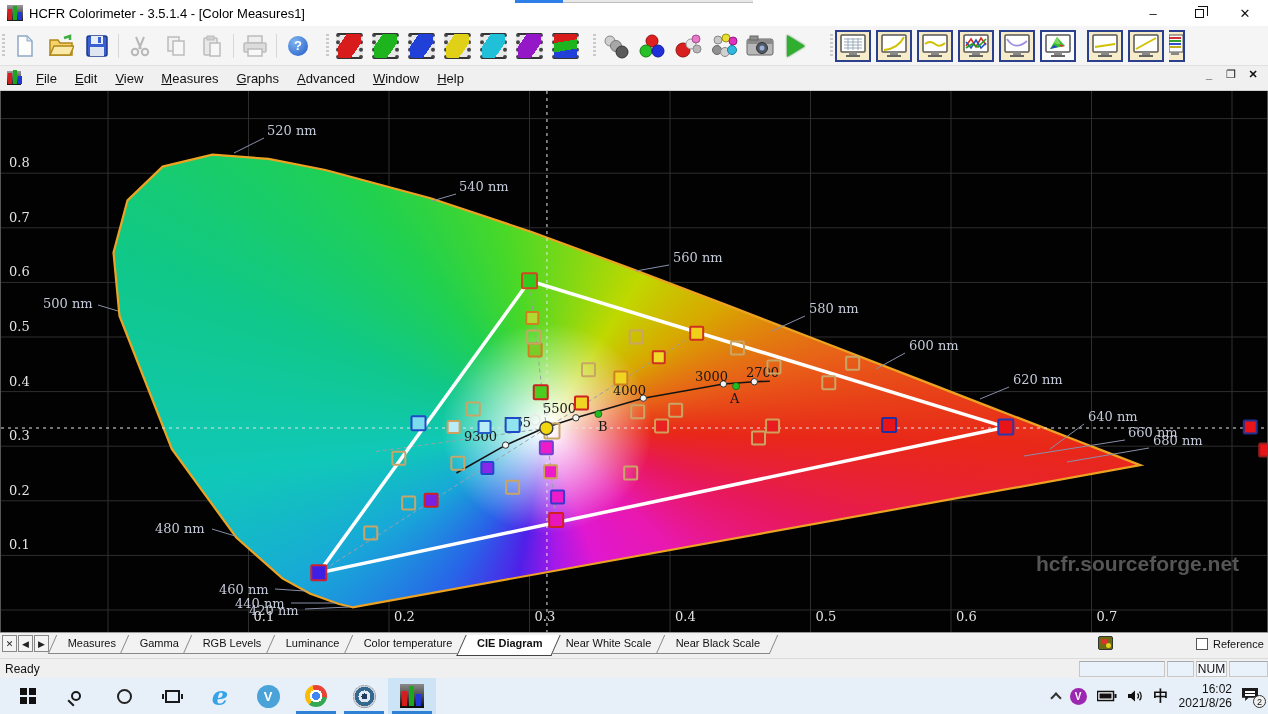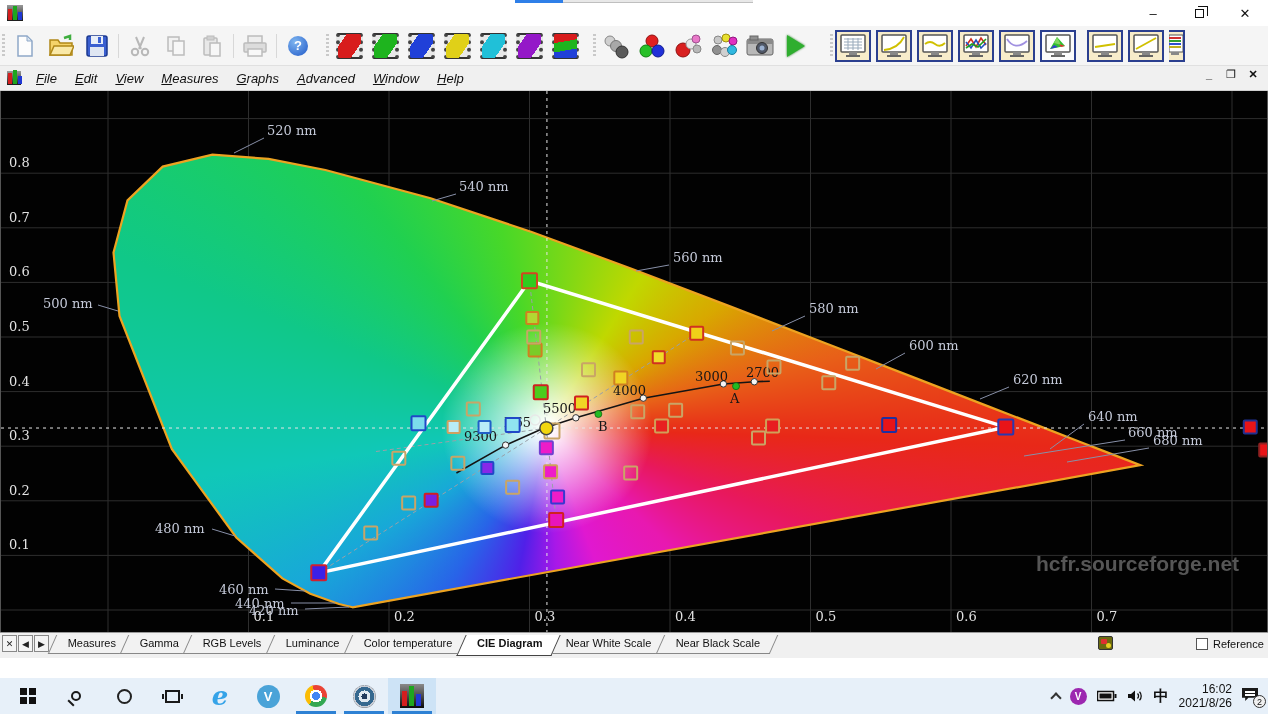--- a/index.html
+++ b/index.html
@@ -31,21 +31,21 @@
   .icon-svg { display:block; }
   .film { width:27px; height:26px; border:2px solid #333; border-left:4px dotted #444; border-right:4px dotted #444; background:#e8e8e8; position:relative; border-radius:2px; }
   .film i { position:absolute; left:-2px; top:-1px; right:-2px; bottom:-1px; background:linear-gradient(125deg,transparent 22%, var(--c) 22% 74%, transparent 74%); border-radius:2px; }
   .monbtn { width:36px; height:32px; border:2px solid #2b3f8f; background:#f7ecca; display:flex; align-items:center; justify-content:center; margin-right:5px; }
   .monbtn.white { background:#fbfbfb; }
   .qm { width:20px; height:20px; border-radius:50%; background:radial-gradient(circle at 35% 30%, #7fb6f0, #1f58c8); color:#fff; font-weight:bold; font-size:13px; display:flex; align-items:center; justify-content:center; }
   .play-tri { width:0; height:0; border-left:18px solid #2fae2f; border-top:11px solid transparent; border-bottom:11px solid transparent; filter:drop-shadow(0 0 1px #1c7a1c); }
 
   
   .menubar { position:absolute; left:0; top:66px; width:1268px; height:25px; background:#f0f0f0; border-bottom:1px solid #cfcfcf; display:flex; align-items:center; font-size:13px; color:#111; }
-  .menu-item { padding:3px 9px;font-style:italic; }
+  .menu-item { padding:3px 9px; }
   .menu-item u { text-decoration:underline; }
   .mdi-controls { position:absolute; right:8px; top:2px; display:flex; gap:8px; font-size:11px; font-weight:bold; color:#111; }
   .mdi-controls span { width:14px; text-align:center; }
 
   
   .plot { position:absolute; left:0; top:91px; width:1268px; height:541px; background:#020202; border-left:1px solid #555; border-right:1px solid #555; overflow:hidden; }
   .plot svg { position:absolute; left:0; top:0; }
   .horseshoe { position:absolute; left:0; top:0; width:1268px; height:541px;
     background:
       radial-gradient(circle 135px at 43.06% 62.3%, rgba(255,255,255,0.97) 6%, rgba(255,255,255,0) 78%),
@@ -119,20 +119,21 @@
 <body>
 
 <div class="screen">
 
   <div class="titlebar">
     <div class="app-icon">
         <i></i>
         <i></i>
         <i></i>
       </div>
+    <span class="title-text">HCFR Colorimeter - 3.5.1.4 - [Color Measures1]</span>
     <div class="strip-blue"></div>
     <div class="strip-gray"></div>
     <div class="win-controls">
       <div class="win-btn">
           <span>–</span>
         </div>
       <div class="win-btn">
           <span class="restore-glyph"></span>
         </div>
       <div class="win-btn">
@@ -550,20 +551,29 @@
         <div class="tab"><span>Near White Scale</span></div>
         <div class="tab"><span>Near Black Scale</span></div>
       </div>
   </div>
   <div class="sensor-icon"></div>
   <div class="refbox">
     <span class="cb"></span>
     <span>Reference</span>
   </div>
 
+  <div class="statusbar">
+    <span class="ready">Ready</span>
+    <div class="spanel" style="left:1079px; width:86px;"></div>
+    <div class="spanel" style="left:1167px; width:27px;"></div>
+    <div class="spanel num" style="left:1196px; width:31px;">
+        <span>NUM</span>
+      </div>
+    <div class="spanel" style="left:1229px; width:39px;"></div>
+  </div>
 
   <div class="taskbar">
     <div class="tk" style="margin-left:4px;">
         <div class="win-logo">
           <i></i>
           <i></i>
           <i></i>
           <i></i>
         </div>
       </div>

